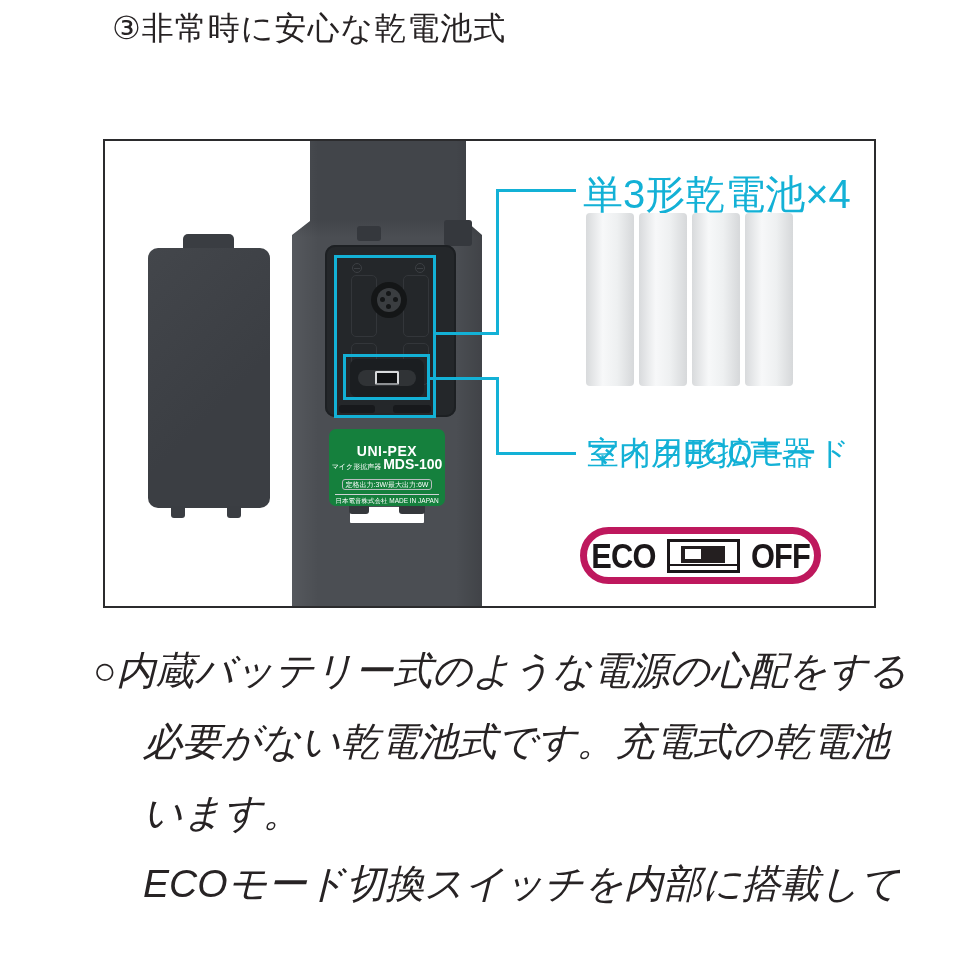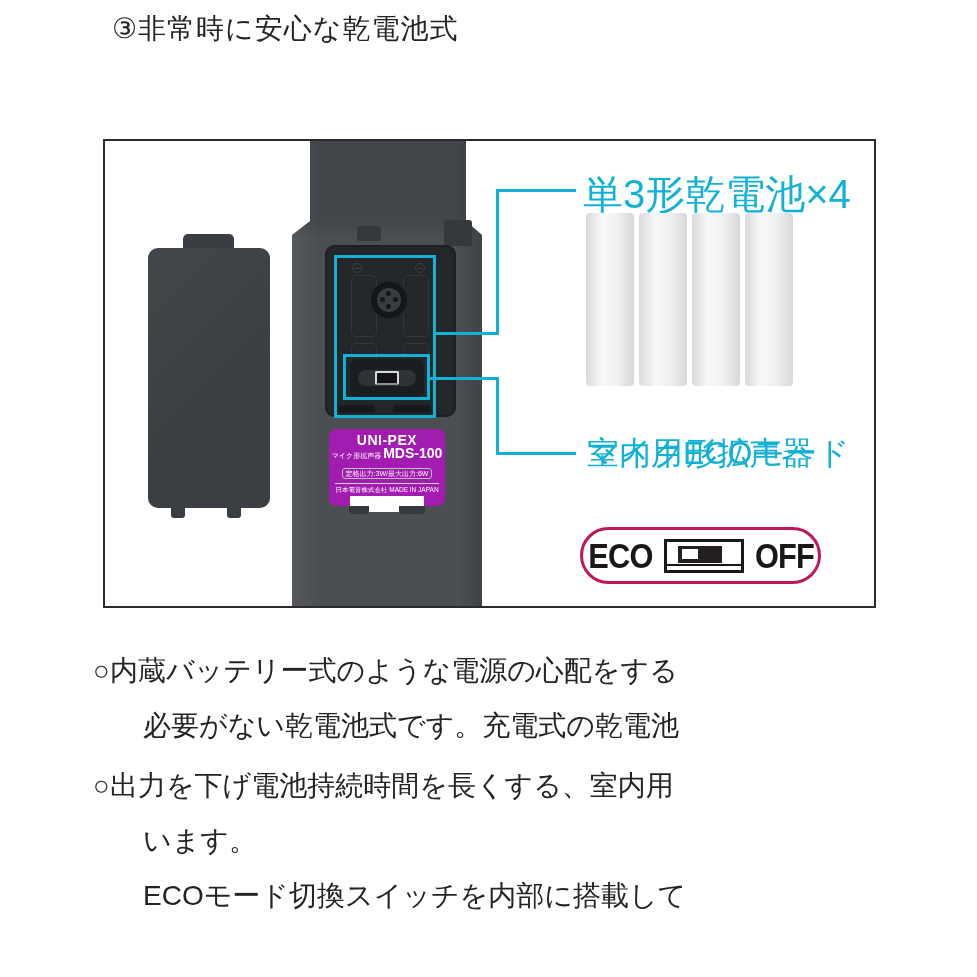--- a/index.html
+++ b/index.html
@@ -1,20 +1,20 @@
 <!DOCTYPE html>
 <html><head>
 <meta charset="utf-8">
 <style>
   html,body{margin:0;padding:0;background:#ffffff;}
   body{width:977px;height:977px;position:relative;overflow:hidden;
        font-family:"Liberation Sans","DejaVu Sans",sans-serif;color:#272324;}
 
   
-  .heading{position:absolute;left:112px;top:2px;font-size:28px;line-height:53px;
+  .heading{position:absolute;left:112px;top:2px;font-size:32px;line-height:53px;
            letter-spacing:1px;color:#272324;white-space:nowrap;}
 
   
   .panel{position:absolute;left:103px;top:139px;width:773px;height:469px;
          border:2px solid #2b2b2d;box-sizing:border-box;background:#ffffff;}
   .panel *{position:absolute;box-sizing:border-box;}
 
   
   .cover-tab{left:78px;top:93px;width:51px;height:24px;background:#3a3d42;border-radius:5px 5px 2px 2px;}
   .cover-tab-shadow{left:72px;top:114px;width:62px;height:7px;background:#26292c;border-radius:2px;}
@@ -46,22 +46,22 @@
   .screw-dot{width:5px;height:5px;border-radius:50%;background:#141617;}
   .sd1{left:61px;top:46px;} .sd2{left:61px;top:59px;} .sd3{left:55px;top:52px;} .sd4{left:68px;top:52px;}
   .switch-plate{left:245px;top:218px;width:74px;height:38px;background:#1b1e21;border-radius:7px;}
   .switch-slot{left:253px;top:229px;width:58px;height:16px;background:#303336;border-radius:8px;}
   .switch-knob{left:270px;top:230px;width:24px;height:14px;background:#101214;
                border:2px solid #d7d9db;border-bottom-color:#8d9093;border-radius:2px;}
   .bottom-slot{top:264px;height:8px;background:#17191c;border-radius:3px;}
   .bottom-slot.s1{left:234px;width:36px;} .bottom-slot.s2{left:288px;width:38px;}
 
   
-  .plate{left:224px;top:288px;width:116px;height:77px;background:#a21caf;border-radius:7px;
-         color:#ffffff;text-align:center;padding-top:4px;}
+  .plate{left:224px;top:288px;width:116px;height:77px;background:#15803d;border-radius:7px;
+         color:#ffffff;text-align:center;padding-top:15px;}
   .plate *{position:static;}
   .plate .brand{font-size:14px;font-weight:bold;letter-spacing:.5px;line-height:14px;}
   .plate .row2{font-size:7px;line-height:12px;white-space:nowrap;}
   .plate .row2 b{font-size:14px;}
   .plate .output{display:inline-block;font-size:7px;line-height:9px;border:1px solid #b9bdbf;
                  border-radius:3px;padding:0 3px;margin-top:1px;white-space:nowrap;}
   .plate .divider{display:block;width:104px;height:1px;background:#cfd2d4;margin:3px auto 0;}
   .plate .maker{font-size:6.5px;line-height:9px;margin-top:1px;white-space:nowrap;}
   .plate .serial{display:block;width:74px;height:16px;background:#ffffff;margin:2px auto 0;border-radius:1px;}
   .plate-foot{top:365px;height:8px;background:#35383c;border-radius:0 0 3px 3px;}
@@ -79,33 +79,33 @@
   .co-eco{left:482px;top:292px;font-size:32px;line-height:40px;}
 
   
   .bat-row{left:481px;top:72px;display:flex;gap:5px;position:absolute;}
   .battery{position:static;width:48px;height:181px;display:flex;flex-direction:column;align-items:center;}
   .battery .nub{width:16px;height:8px;background:linear-gradient(180deg,#c6c9cb,#e4e6e8);border-radius:2px 2px 0 0;}
   .battery .bbody{width:48px;height:173px;border-radius:4px;
         background:linear-gradient(90deg,#d8dadc,#f7f8f9 35%,#eef0f1 65%,#d6d8da);}
 
   
-  .pill{left:475px;top:386px;width:241px;height:57px;border:3px solid #be185d;border-radius:30px;
-        display:flex;align-items:center;justify-content:flex-end;gap:7px;}
+  .pill{left:475px;top:386px;width:241px;height:57px;border:7px solid #be185d;border-radius:30px;
+        display:flex;align-items:center;justify-content:flex-start;gap:7px;}
   .pill .word{position:static;font-size:35px;font-weight:bold;letter-spacing:-1px;color:#1b1719;
               transform:scaleX(.88);line-height:1;}
   .sw-icon{position:static;width:80px;height:34px;border:3px solid #1b1719;position:relative;background:#fff;}
   .sw-track{left:0;right:0;top:22px;height:2px;background:#1b1719;}
   .sw-knob{left:11px;top:4px;width:44px;height:17px;background:#241f20;}
   .sw-window{left:4px;top:3px;width:16px;height:10px;background:#ffffff;}
 
   
-  .paras{position:absolute;left:93px;top:643px;font-size:28px;line-height:55px;color:#272324;}
+  .paras{position:absolute;left:93px;top:643px;font-size:39px;line-height:55px;color:#272324;font-style:italic;}
   .paras .p2{margin-top:5px;}
-  .paras .cont{padding-left:50px;}
+  .paras .cont{padding-left:50px;margin-top:16px;}
   .pline{white-space:nowrap;}
 </style>
 </head>
 <body>
 
 <div class="heading">
   <div>③非常時に安心な乾電池式</div>
 </div>
 
 <div class="panel">
@@ -197,17 +197,16 @@
     <span class="word">OFF</span>
   </div>
 </div>
 
 <div class="paras">
   <div class="p1">
     <div class="pline">○内蔵バッテリー式のような電源の心配をする</div>
     <div class="pline cont">必要がない乾電池式です。充電式の乾電池</div>
   </div>
   <div class="p2">
-    <div class="pline">○出力を下げ電池持続時間を長くする、室内用</div>
     <div class="pline cont">います。</div>
     <div class="pline cont">ECOモード切換スイッチを内部に搭載して</div>
   </div>
 </div>
 
 </body></html>

